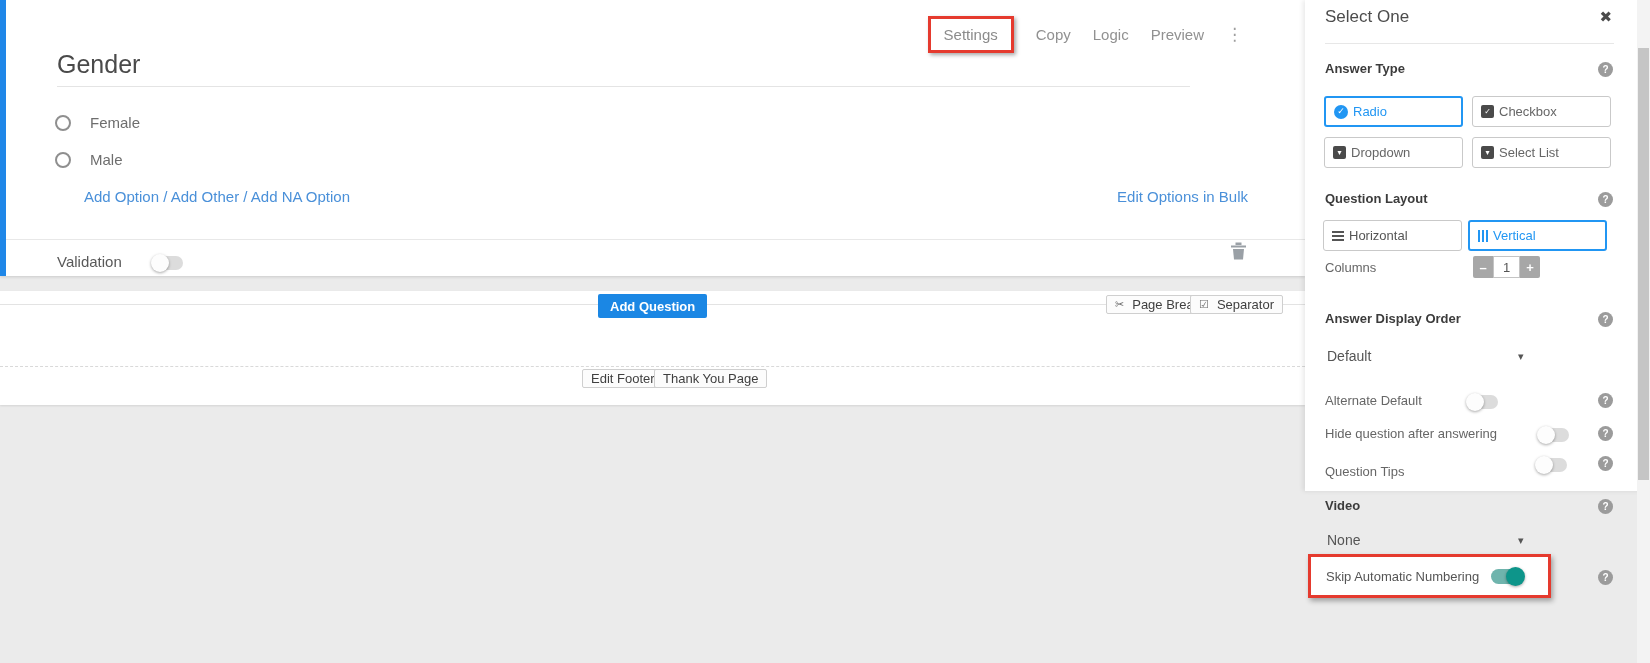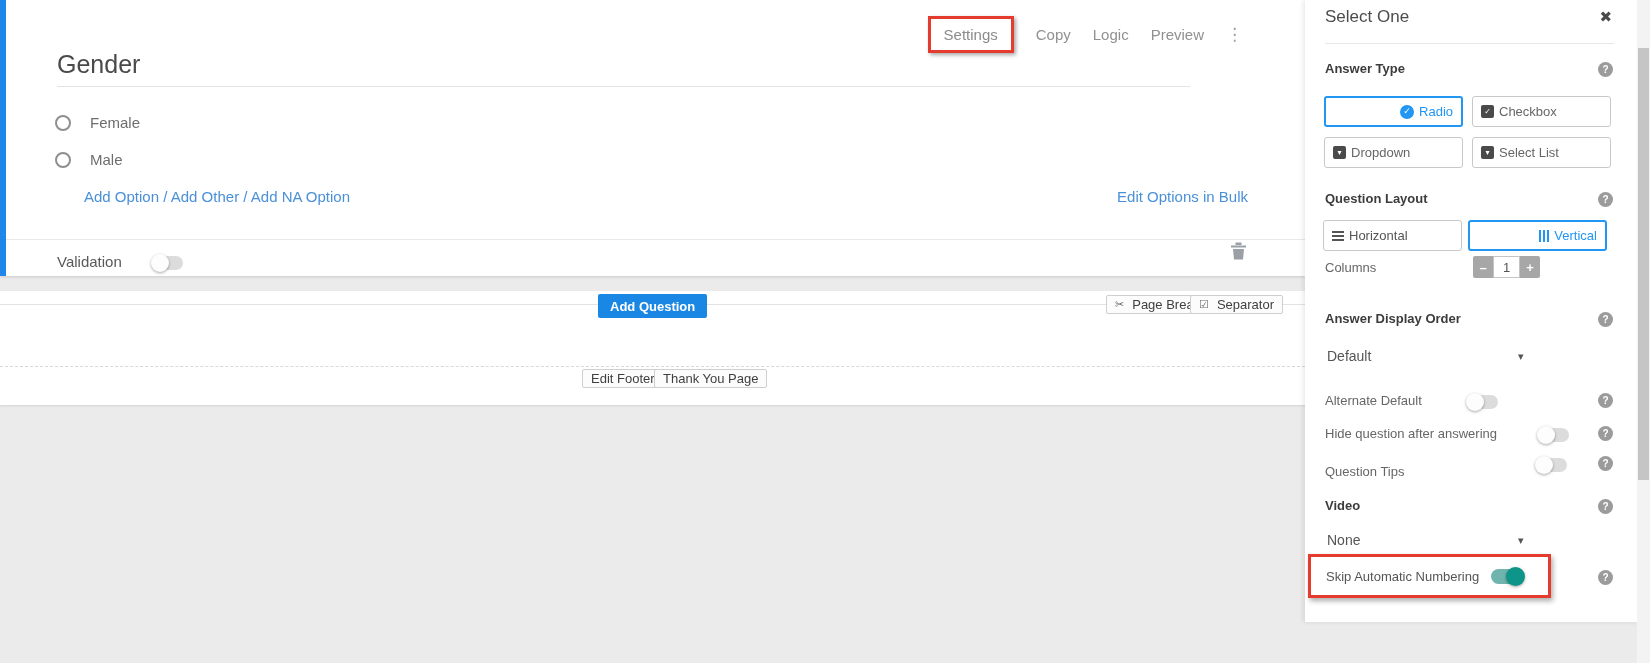--- a/index.html
+++ b/index.html
@@ -49,37 +49,37 @@
     display:inline-flex; align-items:center; cursor:pointer; }
   .mini-btn { position:absolute; height:19px; background:#fcfcfc; border:1px solid #cfcfcf;
     border-radius:2px; color:#3f3f3f; font-size:13px; padding:0 8px;
     display:inline-flex; align-items:center; gap:8px; cursor:pointer; }
   .mini-icon { color:#6b6b6b; font-size:11px; line-height:1; }
   .icon-scissors::before { content:"\2702"; }
   .icon-sepbox::before { content:"\2611"; }
   .dashed-line { left:0; right:0; top:75px; border-top:1px dashed #d9d9d9; }
 
   
-  .panel { left:1305px; top:0; width:345px; height:622px; background:#fff;
+  .panel { left:1305px; top:0; width:345px; height:491px; background:#fff;
     box-shadow:-2px 0 5px rgba(0,0,0,.09); }
   .panel-title { left:20px; top:7px; font-size:17px; color:#4c4c4c; }
   .close-x { right:38px; top:8px; font-size:15px; font-weight:bold; color:#4a4a4a;
     cursor:pointer; }
   .close-x::before { content:"\2716"; }
   .panel-divider { left:20px; top:43px; width:289px; border-top:1px solid #e7e7e7; }
   .sec-label { position:absolute; left:20px; font-size:13px; font-weight:bold; color:#3c3c3c; }
   .row-label { position:absolute; left:20px; font-size:13px; color:#666; }
   .qmark { position:absolute; right:37px; width:15px; height:15px; border-radius:50%;
     background:#9b9b9b; color:#fff; font-size:10px; font-weight:bold;
     display:flex; align-items:center; justify-content:center; cursor:pointer; }
   .qmark::before { content:"?"; }
   .type-btn { position:absolute; width:139px; height:31px; border:1px solid #c9c9c9;
     border-radius:3px; background:#fff; color:#666; font-size:13px;
     display:inline-flex; align-items:center; gap:5px; padding:0 8px; cursor:pointer; }
-  .type-btn.selected { border:2px solid #2196f3; color:#2196f3;justify-content:flex-end; }
+  .type-btn.selected { border:2px solid #2196f3; color:#2196f3; }
   .sq-icon { width:13px; height:13px; border-radius:2px; background:#4a4a4a; color:#fff;
     display:inline-flex; align-items:center; justify-content:center; flex:0 0 auto;
     font-size:8px; line-height:1; }
   .circ-icon { width:14px; height:14px; border-radius:50%; background:#2196f3; color:#fff;
     display:inline-flex; align-items:center; justify-content:center; flex:0 0 auto;
     font-size:9px; line-height:1; }
   .glyph-check::before { content:"\2713"; }
   .glyph-caret::before { content:"\25BE"; }
   .hlines { width:12px; height:10px; display:inline-flex; flex-direction:column;
     justify-content:space-between; flex:0 0 auto; }

